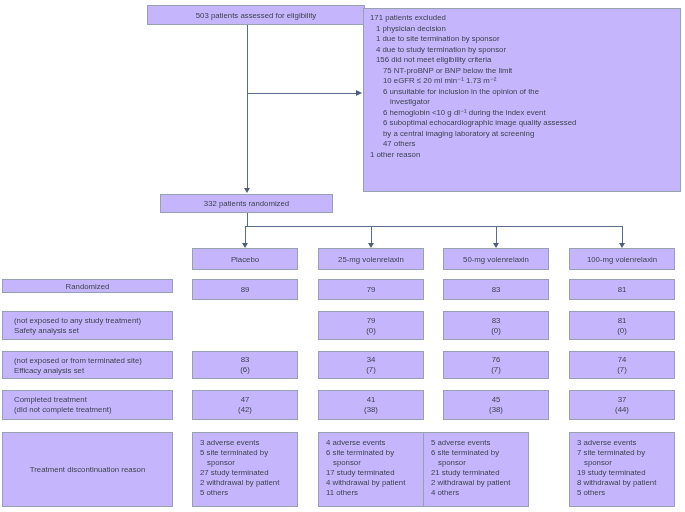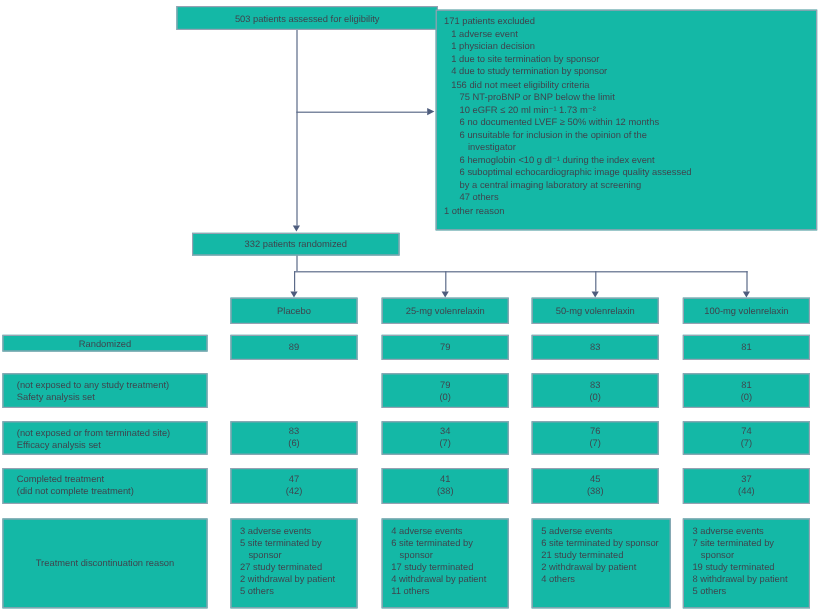--- a/index.html
+++ b/index.html
@@ -3,21 +3,21 @@
 <meta charset="utf-8">
 <style>
   html,body{margin:0;padding:0;background:#ffffff;}
   .canvas{
     position:relative;width:685px;height:512px;background:#ffffff;
     font-family:"Liberation Sans","DejaVu Sans",sans-serif;
     font-size:7.8px;color:#3f454e;overflow:hidden;
   }
   .box{
     position:absolute;box-sizing:border-box;
-    border:1px solid #97a1b2;background:#14b8a6;
+    border:1px solid #97a1b2;background:#c4b5fd;
   }
   .center{display:flex;align-items:center;justify-content:center;text-align:center;}
   .col{display:flex;flex-direction:column;align-items:center;justify-content:center;text-align:center;line-height:9.6px;}
   .lbl2{padding:4px 4px 0 11px;line-height:10px;}
   .excl{padding:4px 5px 0 6px;line-height:10.5px;white-space:nowrap;}
   .ind0{padding-left:0;}
   .ind1{padding-left:6px;}
   .ind2{padding-left:13px;}
   .ind3{padding-left:20px;}
   .disc{padding:5px 4px 0 7px;line-height:10px;}
@@ -32,28 +32,26 @@
 </style>
 </head>
 <body>
 
 <div class="canvas">
 
   <div class="box center" style="left:147px;top:5px;width:218px;height:20px">503 patients assessed for eligibility</div>
 
   <div class="box excl" style="left:363px;top:8px;width:318px;height:184px">
     <div class="ind0">171 patients excluded</div>
-    <div class="ind1">1 adverse event</div>
     <div class="ind1">1 physician decision</div>
     <div class="ind1">1 due to site termination by sponsor</div>
     <div class="ind1">4 due to study termination by sponsor</div>
     <div class="ind1">156 did not meet eligibility criteria</div>
     <div class="ind2">75 NT-proBNP or BNP below the limit</div>
     <div class="ind2">10 eGFR ≤ 20 ml min⁻¹ 1.73 m⁻²</div>
-    <div class="ind2">6 no documented LVEF ≥ 50% within 12 months</div>
     <div class="ind2">6 unsuitable for inclusion in the opinion of the</div>
     <div class="ind3">investigator</div>
     <div class="ind2">6 hemoglobin &lt;10 g dl⁻¹ during the index event</div>
     <div class="ind2">6 suboptimal echocardiographic image quality assessed</div>
     <div class="ind2">by a central imaging laboratory at screening</div>
     <div class="ind2">47 others</div>
     <div class="ind0">1 other reason</div>
   </div>
 
   <div class="box center" style="left:160px;top:194px;width:173px;height:19px">332 patients randomized</div>
@@ -136,21 +134,21 @@
     <div>2 withdrawal by patient</div>
     <div>5 others</div>
   </div>
   <div class="box disc" style="left:318px;top:432px;width:106px;height:75px">
     <div>4 adverse events</div>
     <div>6 site terminated by sponsor</div>
     <div>17 study terminated</div>
     <div>4 withdrawal by patient</div>
     <div>11 others</div>
   </div>
-  <div class="box disc" style="left:443px;top:432px;width:116px;height:75px">
+  <div class="box disc" style="left:423px;top:432px;width:106px;height:75px">
     <div>5 adverse events</div>
     <div>6 site terminated by sponsor</div>
     <div>21 study terminated</div>
     <div>2 withdrawal by patient</div>
     <div>4 others</div>
   </div>
   <div class="box disc" style="left:569px;top:432px;width:106px;height:75px">
     <div>3 adverse events</div>
     <div>7 site terminated by sponsor</div>
     <div>19 study terminated</div>

